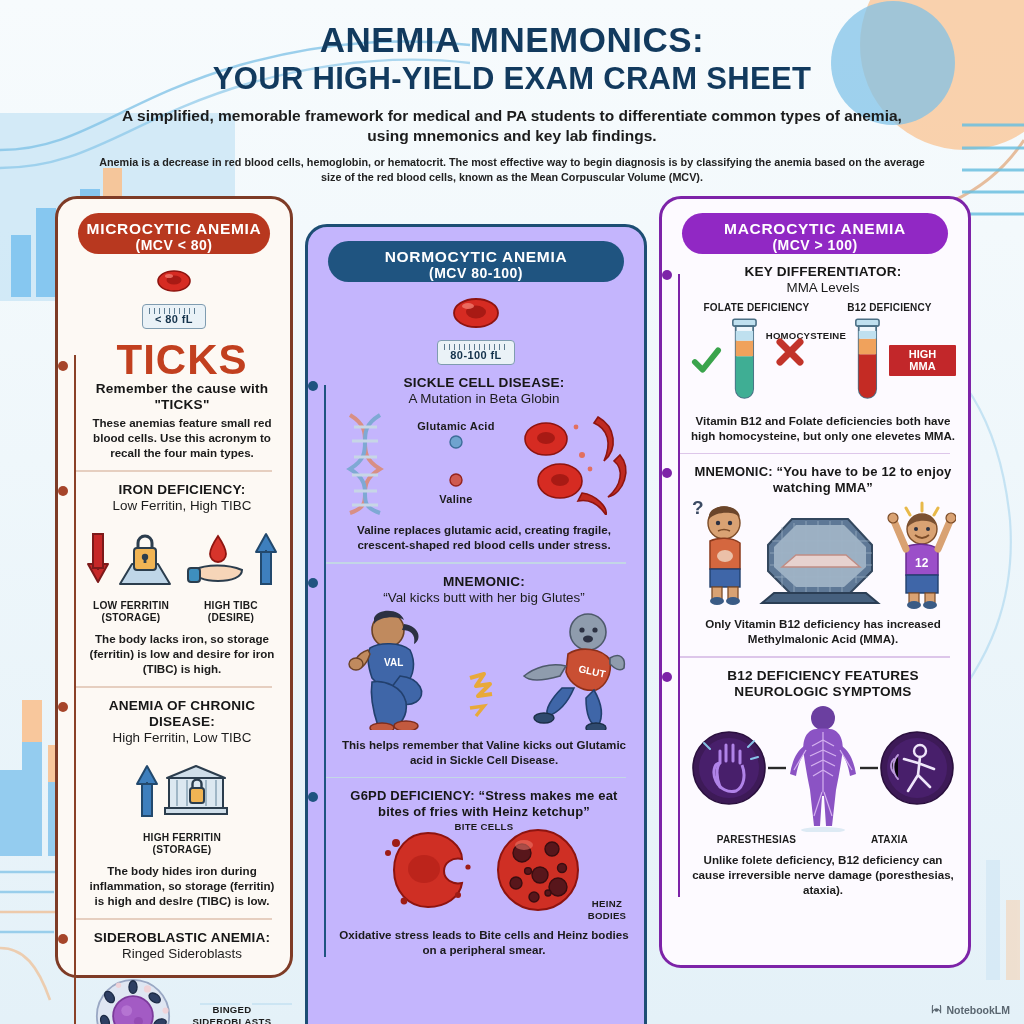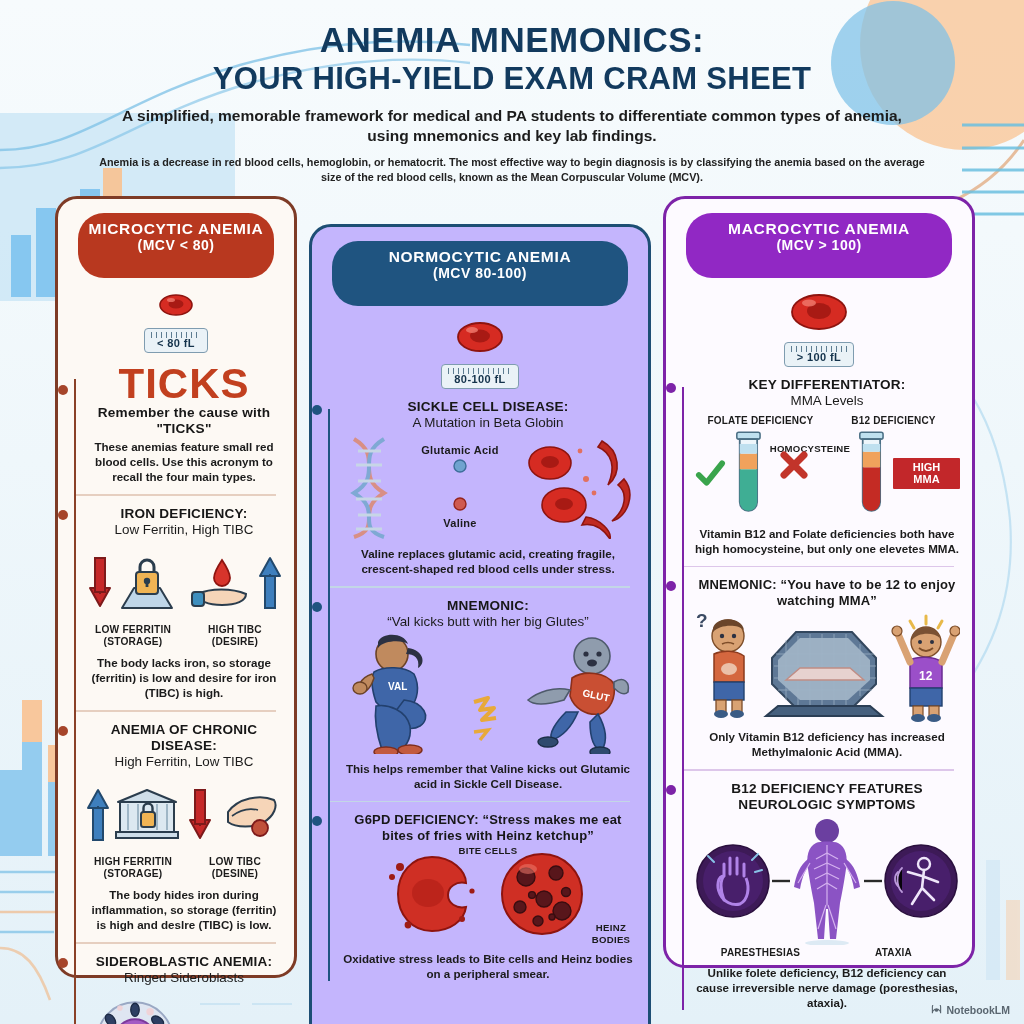--- a/index.html
+++ b/index.html
@@ -23,21 +23,21 @@
   
   .columns{position:relative;z-index:3;display:flex;gap:12px;padding:12px 55px 0 55px;align-items:flex-start;}
   .card{
     flex:1;background:#fdfbf7;border-radius:22px;padding:10px 12px 14px 12px;
     box-sizing:border-box;position:relative;
   }
   .card.micro{border:3px solid #7e3b26;background:#fdf9f4;height:782px;}
   .card.normo{border:3px solid #1d4e74;background:#c4b5fd;height:933px;margin-top:28px;}
   .card.macro{border:3px solid #7d23a8;background:#fdfaff;height:772px;}
 
-  .chip{border-radius:26px;color:#fff;text-align:center;padding:7px 4px 24px 4px;margin:4px 8px 0 8px;}
+  .chip{border-radius:26px;color:#fff;text-align:center;padding:7px 4px 0 4px;margin:4px 8px 0 8px;}
   .chip .c1{font-size:15.5px;font-weight:bold;letter-spacing:.7px;line-height:1.1;}
   .chip .c2{font-size:14px;font-weight:bold;letter-spacing:.5px;line-height:1.2;}
   .chip.micro{background:#b8381f;}
   .chip.normo{background:#1f5480;}
   .chip.macro{background:#9128c4;}
 
   .cellrow{text-align:center;margin-top:12px;}
   .mcvbadge{
     display:inline-block;margin-top:4px;background:#eaf2f7;border:1.5px solid #7f9cb0;
     border-radius:4px;padding:8px 12px 3px 12px;font-size:11px;font-weight:bold;color:#14324b;
@@ -241,35 +241,20 @@
                     <line x1="53" y1="18" x2="53" y2="44"></line>
                   </g>
                 <rect x="2" y="46" width="62" height="6" fill="#cfdee9" stroke="#2b3d4d" stroke-width="2"></rect>
                 <rect x="27" y="26" width="14" height="15" rx="2.5" fill="#f0b454" stroke="#2b3d4d" stroke-width="2"></rect>
                 <path d="M29.5 26 v-4 a4.5 4.5 0 0 1 9 0 v4" fill="none" stroke="#2b3d4d" stroke-width="2.4"></path>
               </svg>
             </div>
             <div class="iconlbl">HIGH FERRITIN</div>
             <div class="iconlbl" style="margin-top:0">(STORAGE)</div>
           </div>
-          <div class="iconcell">
-            <div class="artbox">
-              <svg width="24" height="58" viewBox="0 0 24 58">
-                <path d="M12 4 L12 40 M12 52 L2 34 L22 34 Z" fill="#c62828" stroke="#7d1a1a" stroke-width="2" stroke-linejoin="round"></path>
-                <rect x="7" y="4" width="10" height="34" fill="#c62828" stroke="#7d1a1a" stroke-width="2"></rect>
-              </svg>
-              <svg width="66" height="58" viewBox="0 0 66 58">
-                <path d="M12 26 C22 12 44 8 58 14 C62 20 58 30 48 36 C38 42 20 42 12 36 Z" fill="#f6d5b8" stroke="#2b3d4d" stroke-width="2"></path>
-                <path d="M16 30 C24 24 34 22 42 24" fill="none" stroke="#2b3d4d" stroke-width="1.6"></path>
-                <circle cx="44" cy="42" r="8" fill="#c0503a" stroke="#7d1a1a" stroke-width="1.8"></circle>
-              </svg>
-            </div>
-            <div class="iconlbl">LOW TIBC</div>
-            <div class="iconlbl" style="margin-top:0">(DESINE)</div>
-          </div>
         </div>
         <div class="sec-p">The body hides iron during inflammation, so storage (ferritin) is high and deslre (TIBC) is low.</div>
       </div>
       <div class="divider micro"></div>
 
       <div class="sec">
         <div class="dot micro" style="top:4px;left:-12px;"></div>
         <div class="sec-h">SIDEROBLASTIC ANEMIA:</div>
         <div class="sec-sub">Ringed Sideroblasts</div>
         <div style="display:flex;align-items:center;justify-content:center;gap:6px;margin-top:4px;">
@@ -450,33 +435,20 @@
       </div>
     </div>
   </div>
 
   <div class="card macro">
     <div class="chip macro">
       <div class="c1">MACROCYTIC ANEMIA</div>
       <div class="c2">(MCV &gt; 100)</div>
     </div>
 
-    <div class="cellrow">
-      <svg width="66" height="44" viewBox="0 0 66 44">
-        <ellipse cx="33" cy="22" rx="27" ry="17" fill="#d62b22" stroke="#8e140f" stroke-width="1.8"></ellipse>
-        <ellipse cx="33" cy="21" rx="12" ry="8" fill="#a81a14"></ellipse>
-        <ellipse cx="23" cy="13" rx="7" ry="3.4" fill="#f07a6e" opacity=".8"></ellipse>
-      </svg>
-      <div>
-        <div class="mcvbadge">
-          <div class="ticks"></div>
-          <span>&gt; 100 fL</span>
-        </div>
-      </div>
-    </div>
 
     <div style="position:relative;margin-top:8px;">
       <div class="rail macro" style="top:10px;"></div>
 
       <div class="sec">
         <div class="dot macro" style="top:6px;left:-12px;"></div>
         <div class="sec-h">KEY DIFFERENTIATOR:</div>
         <div class="sec-sub">MMA Levels</div>
         <div class="twolbl">
           <div style="width:46%;">FOLATE DEFICIENCY</div>

